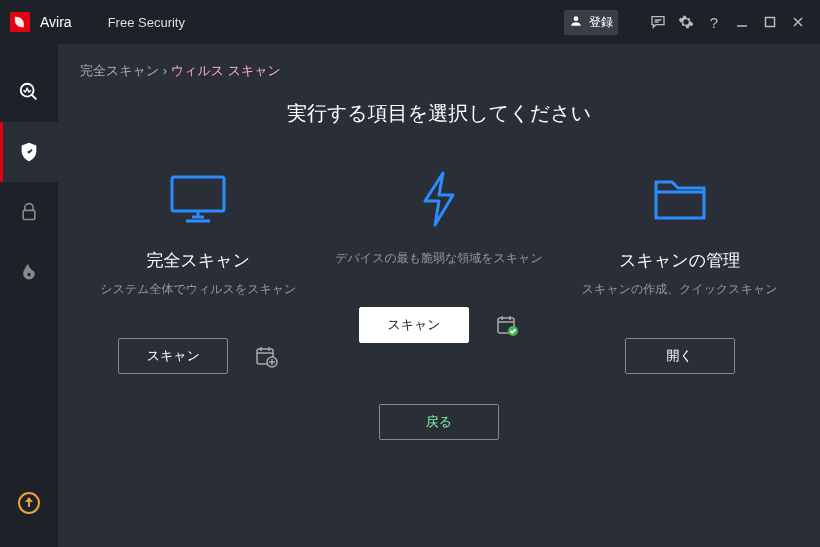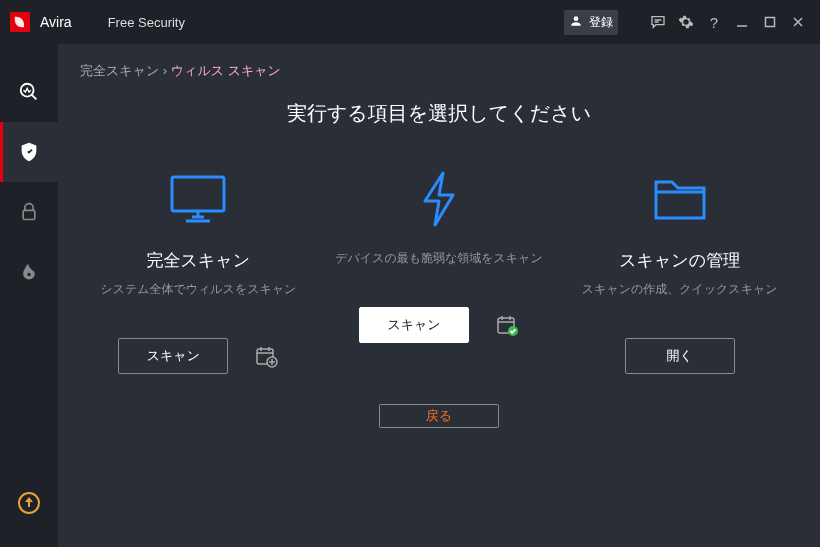--- a/index.html
+++ b/index.html
@@ -80,23 +80,23 @@
   color: #fff; font-size: 13px; cursor: pointer;
   display: flex; align-items: center; justify-content: center;
   border-radius: 2px;
 }
 .btn.primary { background: #fff; color: #222; border-color: #fff; }
 .sched-icon { color: #aaa; cursor: pointer; position: relative; }
 .footer {
   display: flex; justify-content: center; padding: 30px 0 20px;
 }
 .btn-back {
-  width: 120px; height: 24px;
+  width: 120px; height: 36px;
   border: 1px solid #888; background: transparent;
-  color: #f97316; font-size: 13px; cursor: pointer;
+  color: #86efac; font-size: 13px; cursor: pointer;
   border-radius: 2px;
 }
 svg { display: block; }
 </style>
 </head>
 <body>
 
 <div class="titlebar">
   <div class="logo-box">
     <svg width="14" height="14" viewBox="0 0 24 24">

